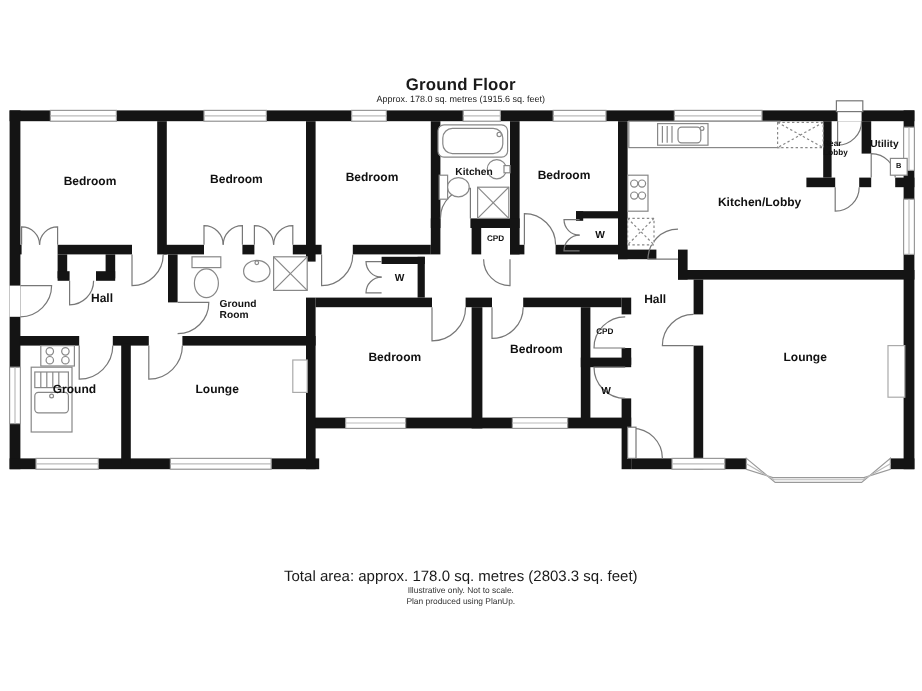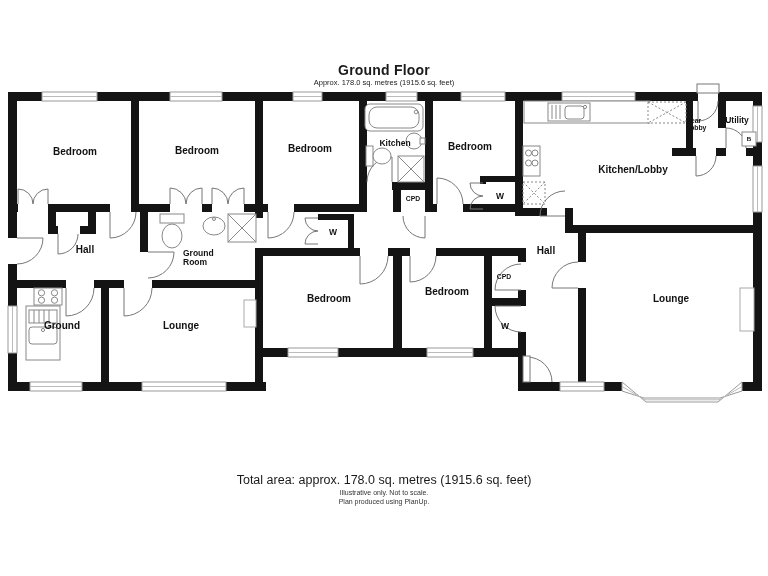--- a/index.html
+++ b/index.html
@@ -295,16 +295,16 @@
   <div class="lbl big" style="left:546px;top:251px">Hall</div>
   <div class="lbl big" style="left:671px;top:299px">Lounge</div>
 
   <div class="lbl med" style="left:333px;top:232px">W</div>
   <div class="lbl med" style="left:500px;top:196px">W</div>
   <div class="lbl med" style="left:505px;top:326px">W</div>
   <div class="lbl sml" style="left:413px;top:199px">CPD</div>
   <div class="lbl sml" style="left:504px;top:277px">CPD</div>
   <div class="lbl tiny" style="left:749px;top:139px">B</div>
 
-  <div id="total" class="hdr">Total area: approx. 178.0 sq. metres (1915.6 sq. feet)</div>
+  <div id="total" class="hdr">Total area: approx. 178.0 sq. metres (2803.3 sq. feet)</div>
   <div id="disc1" class="hdr">Illustrative only.  Not to scale.</div>
   <div id="disc2" class="hdr">Plan produced using PlanUp.</div>
 </div>
 
 </body></html>

